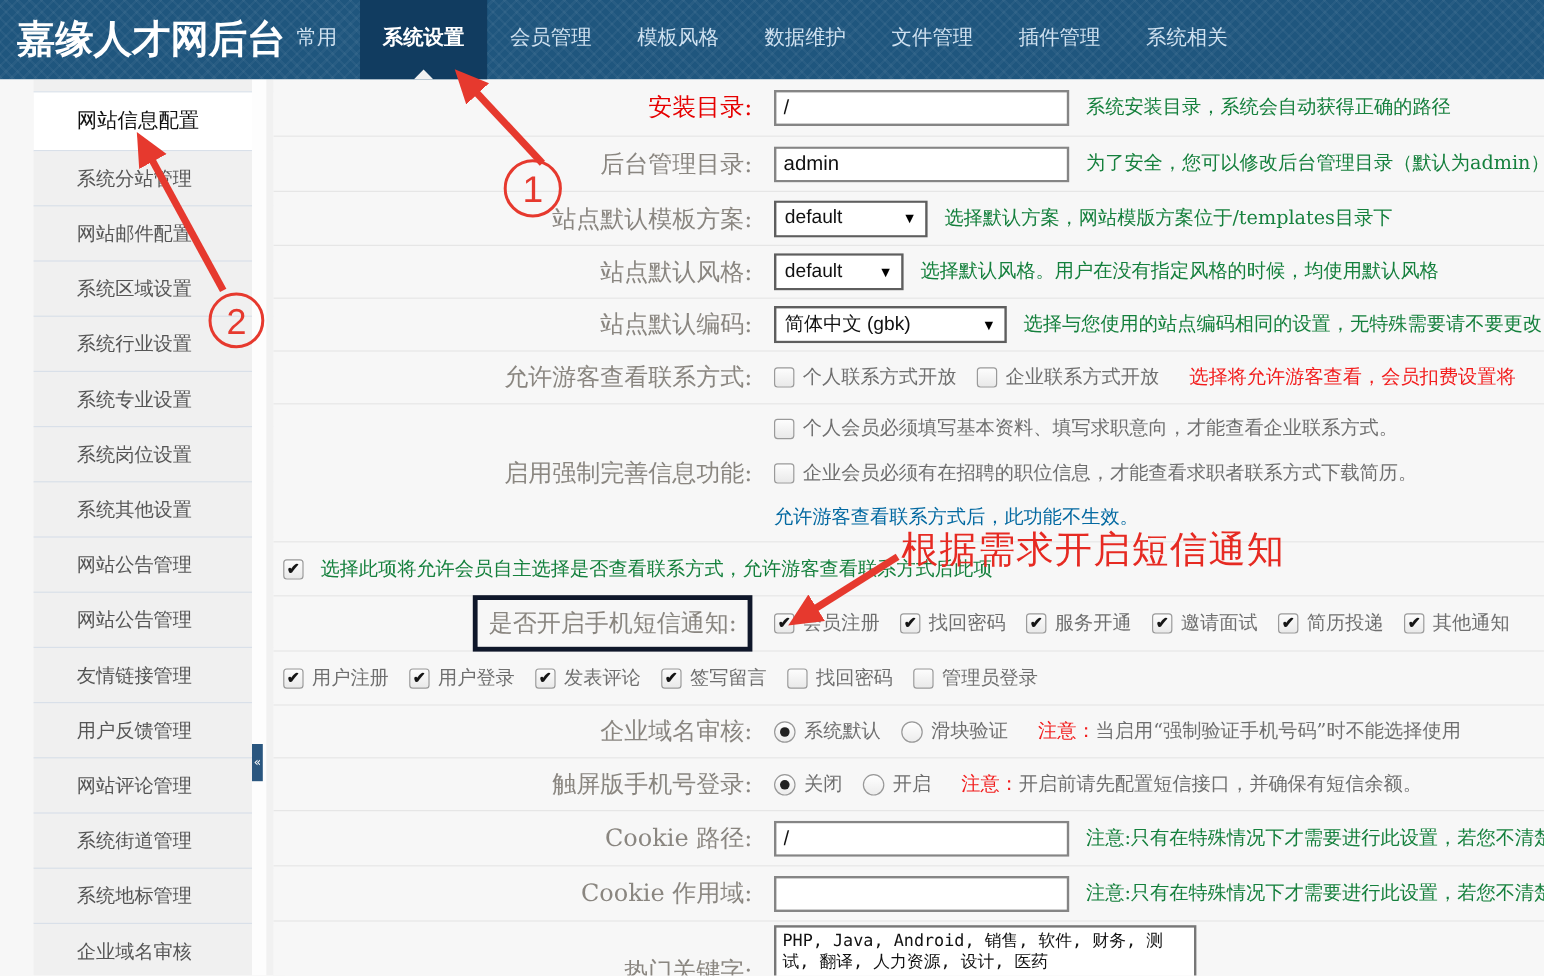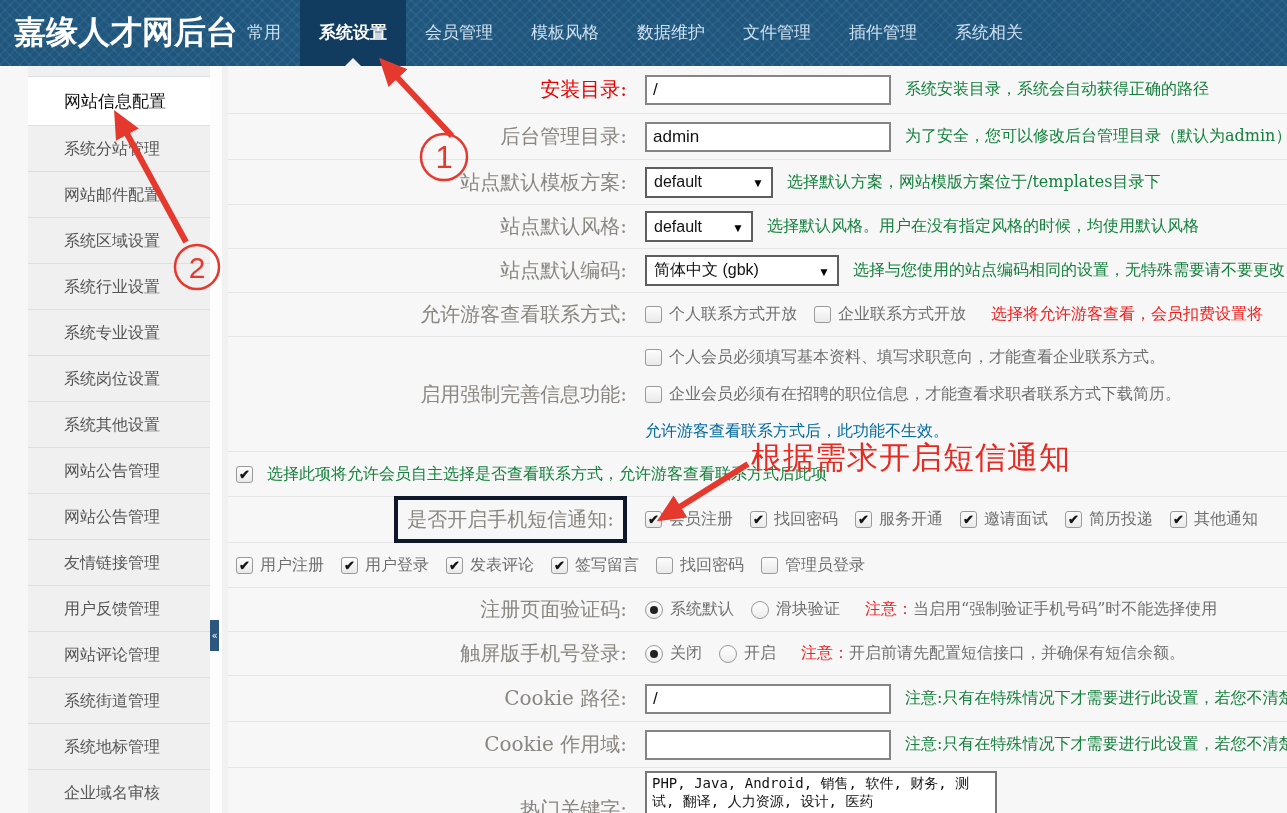--- a/index.html
+++ b/index.html
@@ -268,21 +268,21 @@
         <span class="optlab">找回密码</span>
       </span>
       <span class="opt">
         <span class="cb"></span>
         <span class="optlab">管理员登录</span>
       </span>
     </div>
   </div>
 
   <div class="row r10">
-    <div class="lbl">注册页面验证码:</div>
+    <div class="lbl">企业域名审核:</div>
     <div class="ctl">
       <span class="opt">
         <span class="radio checked"></span>
         <span class="optlab">系统默认</span>
       </span>
       <span class="opt">
         <span class="radio"></span>
         <span class="optlab">滑块验证</span>
       </span>
       <span class="notelab">注意：</span>

